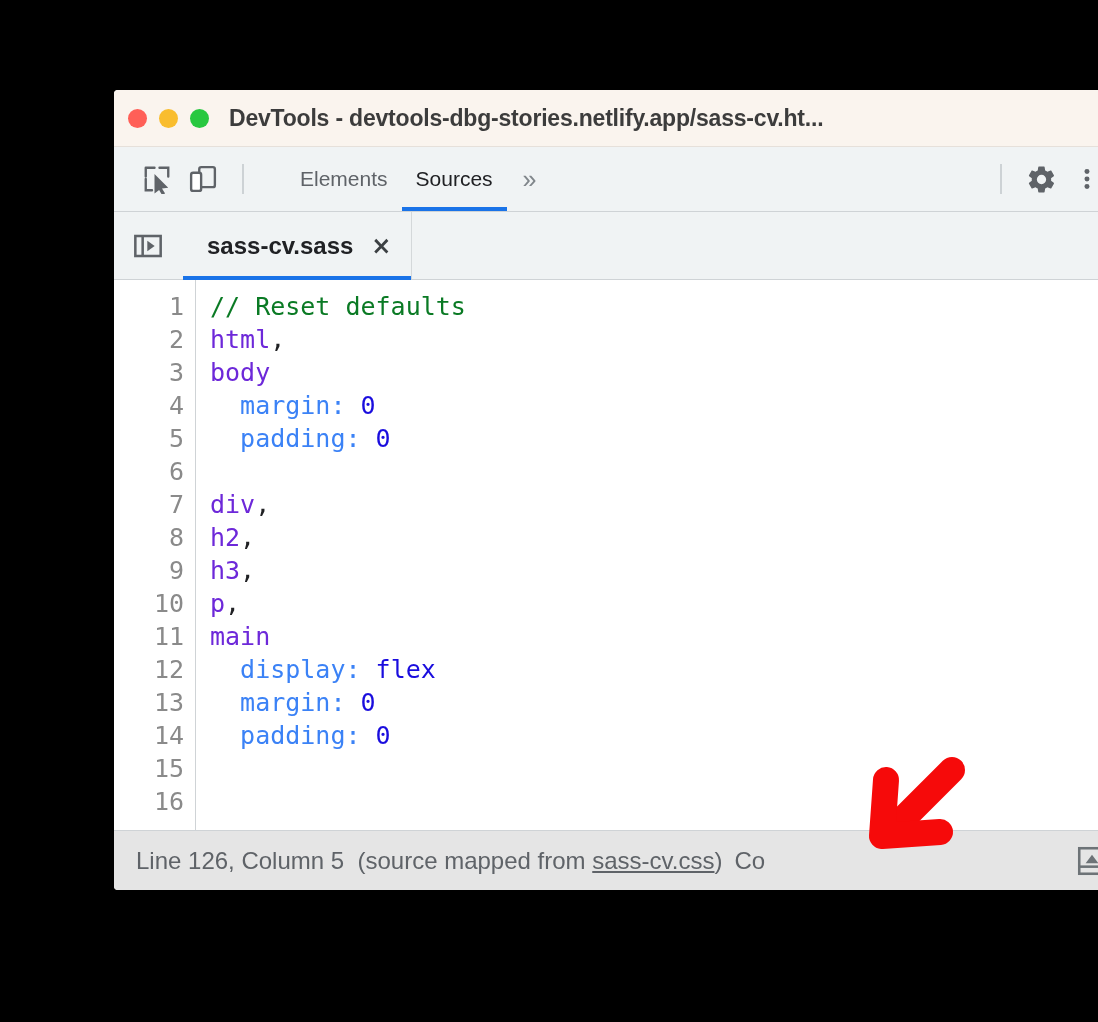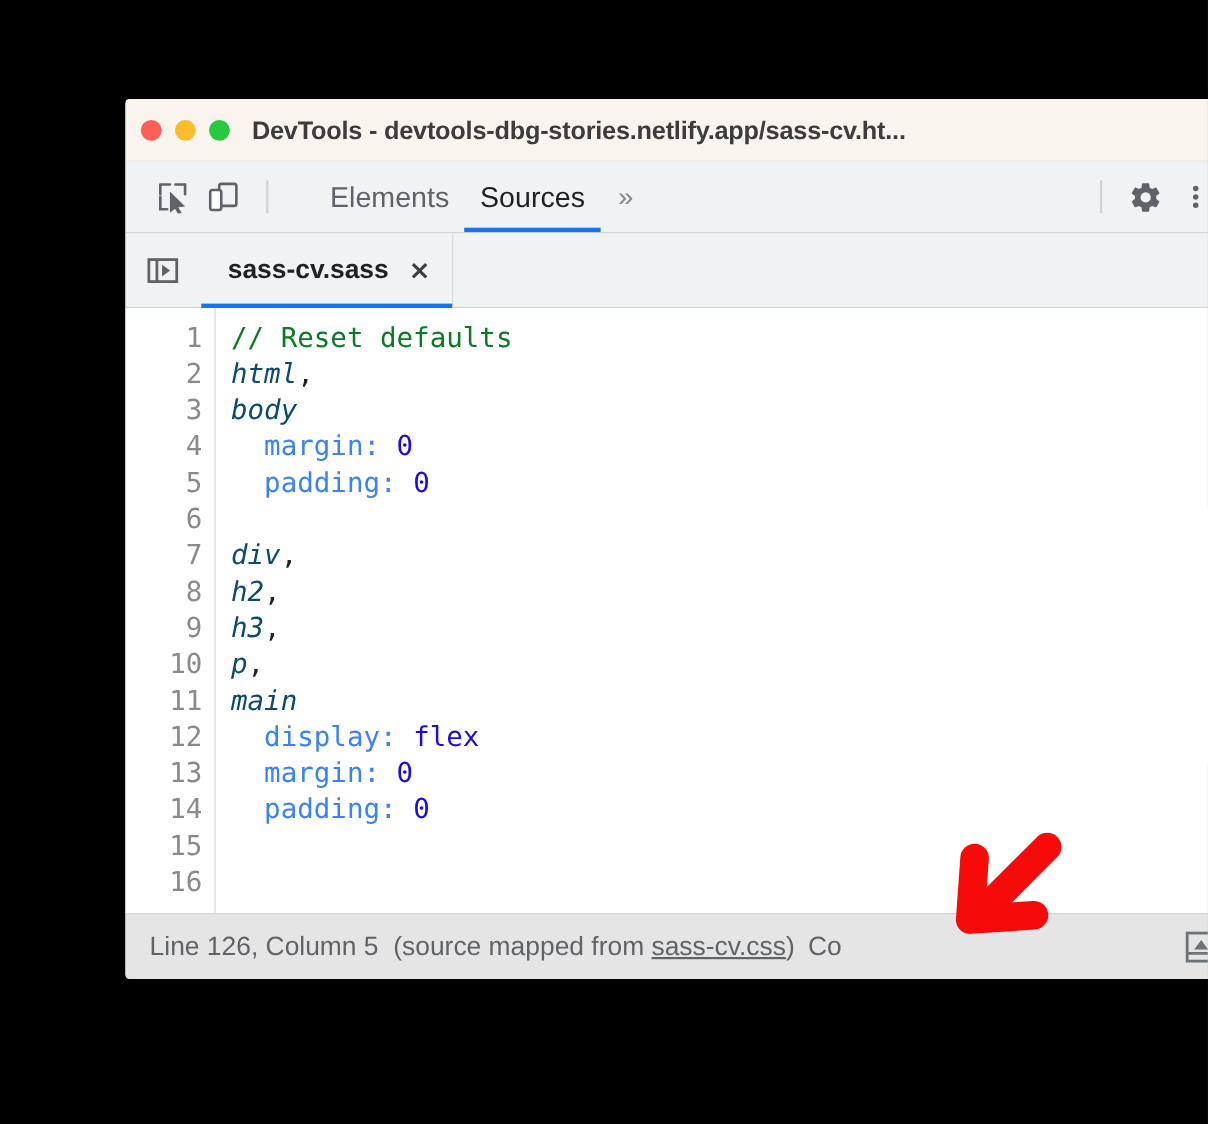--- a/index.html
+++ b/index.html
@@ -67,21 +67,21 @@
   .tb-icon-btn {
     width: 46px; height: 46px;
     display: flex; align-items: center; justify-content: center;
     flex: 0 0 auto;
   }
   .tb-sep {
     width: 2px; height: 30px; background: #cdd2d5;
     margin: 0 16px; flex: 0 0 auto;
   }
   .panel-tab {
-    font-size: 26px;
+    font-size: 21px;
     color: #5f6368;
     padding: 0 14px;
     height: 64px;
     display: flex; align-items: center;
     position: relative;
     white-space: nowrap;
   }
   .panel-tab.active { color: #202124; }
   .panel-tab.active::after {
     content: "";
@@ -166,21 +166,21 @@
   }
   #code .cl {
     height: 33px;
     line-height: 33px;
     font-family: "DejaVu Sans Mono", monospace;
     font-size: 25px;
     white-space: pre;
     color: #202124;
   }
   .tok-comment  { color: #0a7a24; }
-  .tok-selector { color: #0c4a6e; font-style: italic; }
+  .tok-selector { color: #6d28d9; }
   .tok-prop     { color: #3b82f6; }
   .tok-value    { color: #1a0dde; }
   .tok-punct    { color: #202124; }
 
   
   #vscroll {
     position: absolute;
     right: 0; top: 0; bottom: 0;
     width: 22px;
     background: #fbfbfb;

